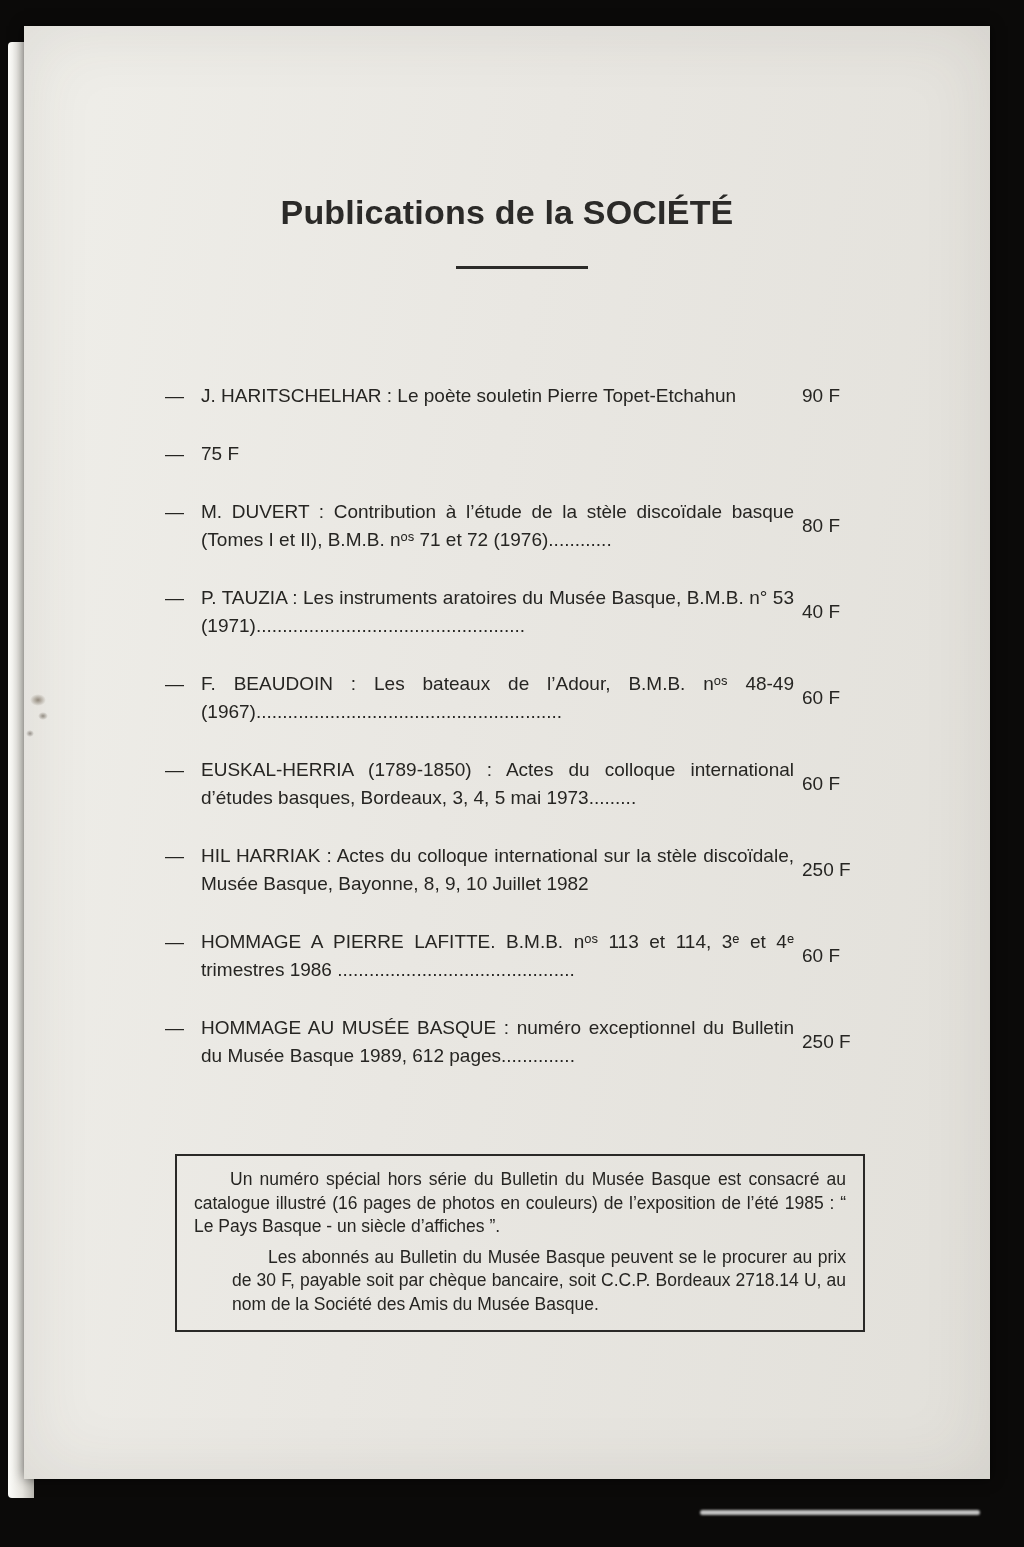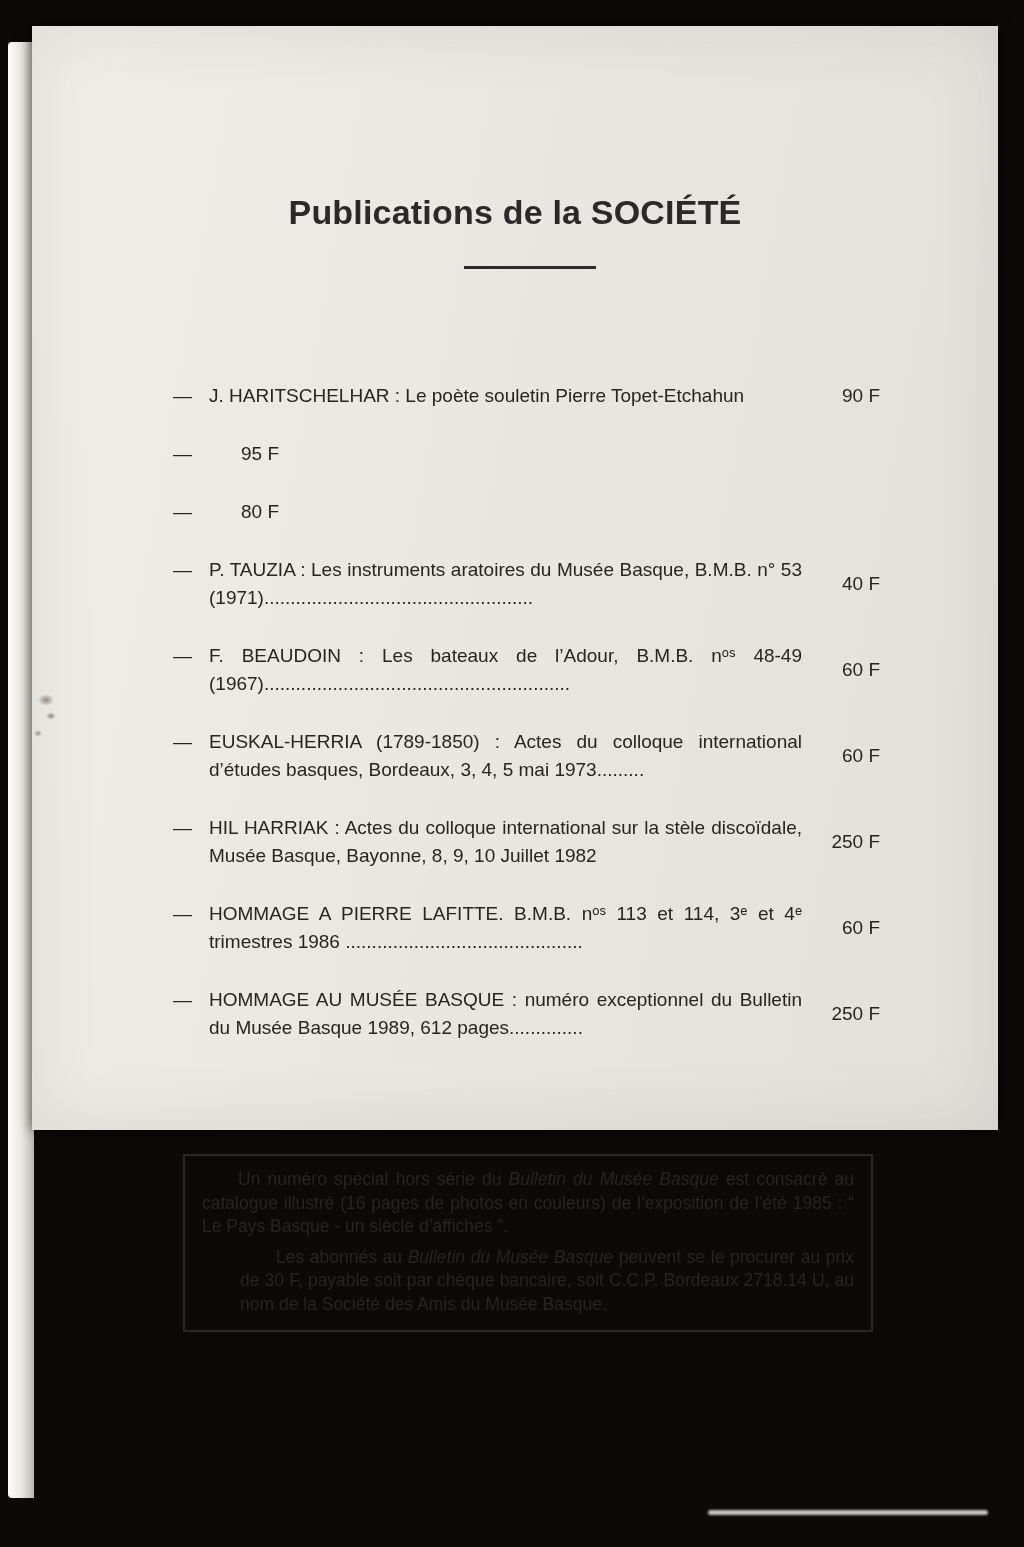--- a/index.html
+++ b/index.html
@@ -9,21 +9,21 @@
     position:relative;
     font-family:"Liberation Sans", sans-serif;
     overflow:hidden;
   }
   .page-under-edge {
     position:absolute; left:8px; top:42px; width:26px; height:1456px;
     background:linear-gradient(90deg,#fdfdfa 0%, #e7e5df 55%, #b9b7b0 100%);
     border-radius:4px 0 0 4px;
   }
   .page {
-    position:absolute; left:32px; top:26px; width:966px; height:1104px;
+    position:absolute; left:24px; top:26px; width:966px; height:1453px;
     background:linear-gradient(100deg,#efeee9 0%, #e9e7e2 45%, #e2e0da 100%);
     box-shadow: inset 0 0 70px rgba(70,60,45,0.10), 0 0 12px rgba(0,0,0,0.6);
   }
   .stain { position:absolute; border-radius:50%; pointer-events:none; }
   .stain.s1 { left:6px; top:668px; width:16px; height:12px;
     background:radial-gradient(ellipse at center, rgba(75,60,40,0.55), rgba(75,60,40,0) 70%); }
   .stain.s2 { left:14px; top:686px; width:10px; height:8px;
     background:radial-gradient(ellipse at center, rgba(60,50,35,0.5), rgba(60,50,35,0) 70%); }
   .stain.s3 { left:2px; top:704px; width:8px; height:7px;
     background:radial-gradient(ellipse at center, rgba(50,40,30,0.45), rgba(50,40,30,0) 70%); }
@@ -39,31 +39,31 @@
   .divider {
     margin:28px auto 0 auto; width:132px; height:0;
     border-top:3px solid #2c2b29;
     position:relative; left:15px;
   }
 
   .pub-list { position:absolute; left:141px; top:356px; width:707px; color:#262522; }
   .pub-item { display:flex; align-items:flex-start; margin-bottom:30px; font-size:19px; line-height:28px; }
   .pub-item .marker { flex:none; width:36px; }
   .pub-item .item-text { flex:1; width:585px; text-align:justify; margin-right:8px; }
-  .pub-item .item-price { flex:none; width:70px; text-align:right; align-self:center; white-space:nowrap; }
+  .pub-item .item-price { flex:none; width:70px; align-self:center; white-space:nowrap; }
 
   .info-box {
     position:absolute; left:151px; top:1128px; width:690px;
     border:2px solid #2a2927; color:#262522;
     padding:12px 17px 14px 17px; box-sizing:border-box;
     font-size:17.5px; line-height:23.5px;
   }
   .info-box p { margin:0 0 7px 0; text-indent:36px; text-align:justify; }
   .info-box p:last-child { margin-bottom:0;margin-left:38px; }
-  .info-box .it { font-style:italic; }
+  .info-box .it { }
 </style>
 </head>
 <body>
 
 <div class="page-under-edge"></div>
 
 <div class="page">
 
   <span class="stain s1"></span>
   <span class="stain s2"></span>
@@ -78,25 +78,26 @@
   <div class="pub-list">
 
     <div class="pub-item">
       <span class="marker">—</span>
       <div class="item-text">J. HARITSCHELHAR :  Le poète souletin Pierre Topet-Etchahun</div>
       <div class="item-price">90 F</div>
     </div>
 
     <div class="pub-item">
       <span class="marker">—</span>
-      <div class="item-price">95 F</div>
+      <div class="item-price">75 F</div>
     </div>
 
     <div class="pub-item">
       <span class="marker">—</span>
+      <div class="item-text">M. DUVERT :  Contribution à l’étude de la stèle discoïdale basque (Tomes I et II), B.M.B. nᵒˢ 71 et 72 (1976)............</div>
       <div class="item-price">80 F</div>
     </div>
 
     <div class="pub-item">
       <span class="marker">—</span>
       <div class="item-text">P. TAUZIA : Les instruments aratoires du Musée Basque, B.M.B. n° 53 (1971)...................................................</div>
       <div class="item-price">40 F</div>
     </div>
 
     <div class="pub-item">

